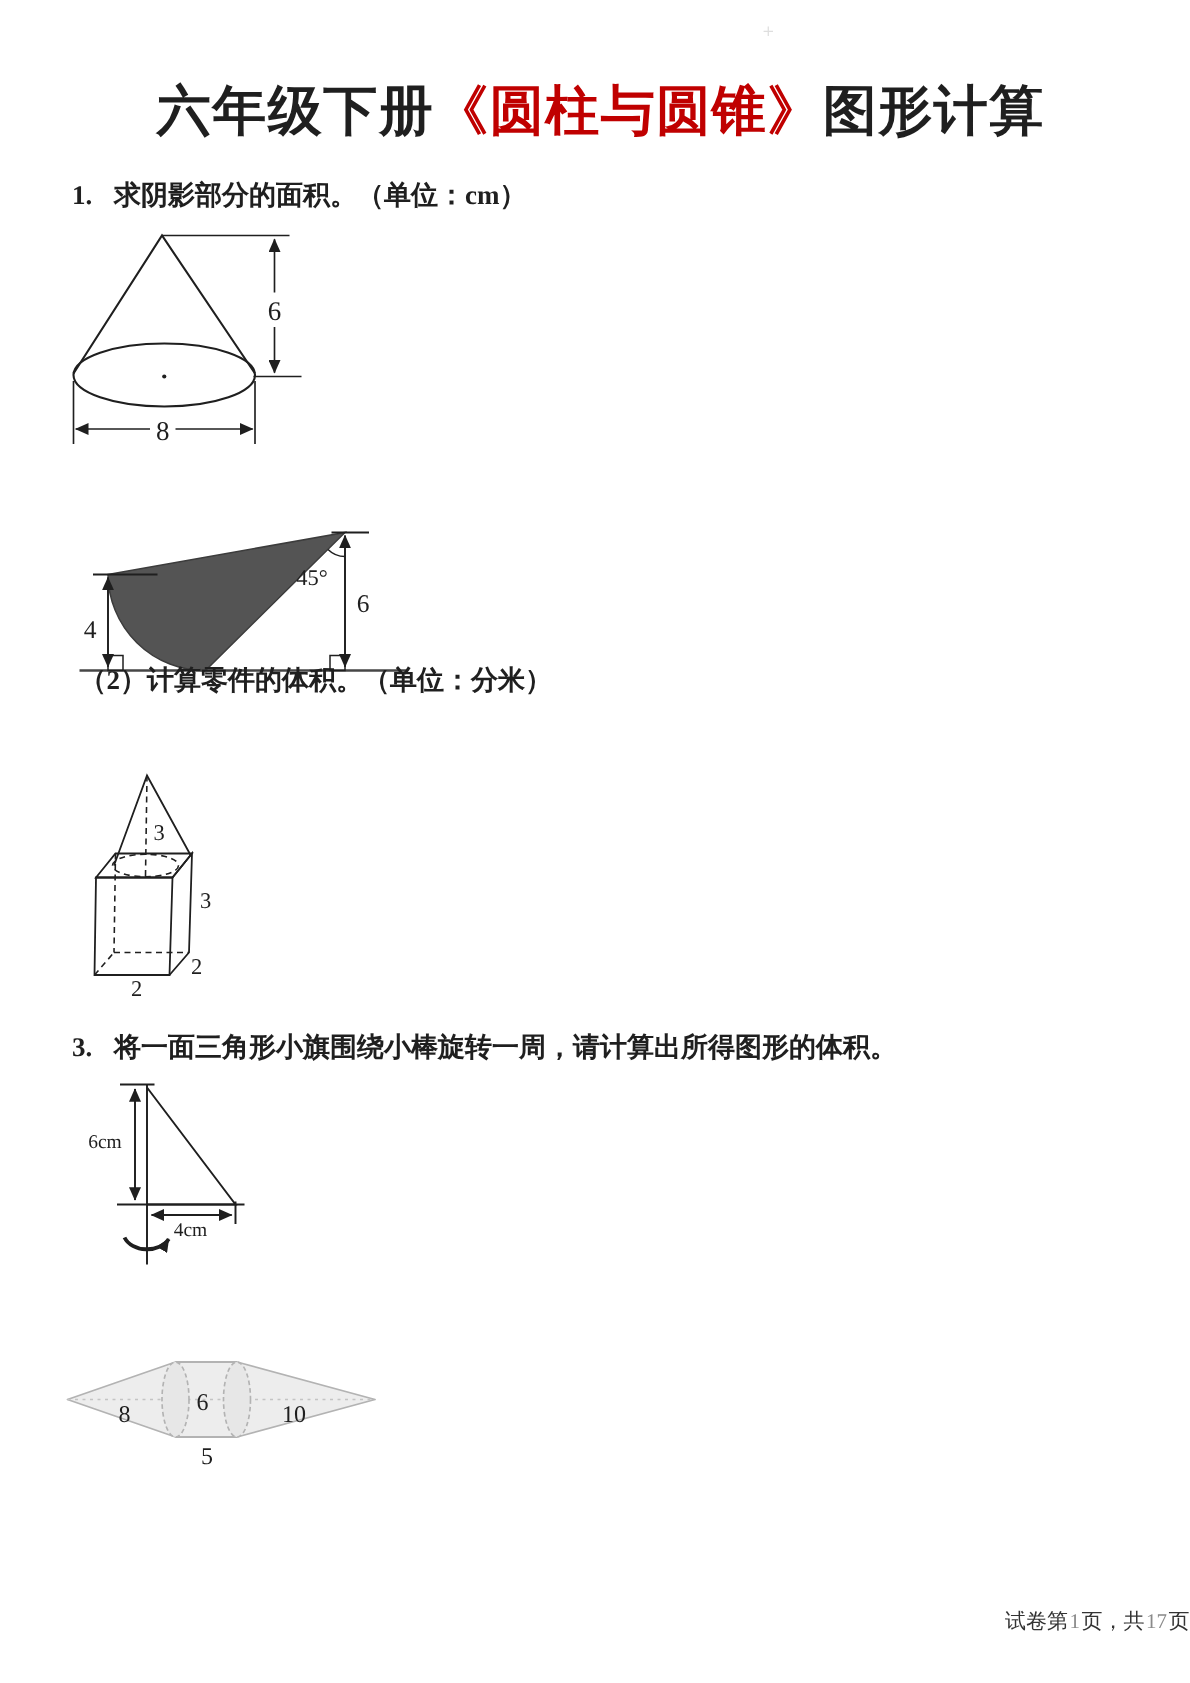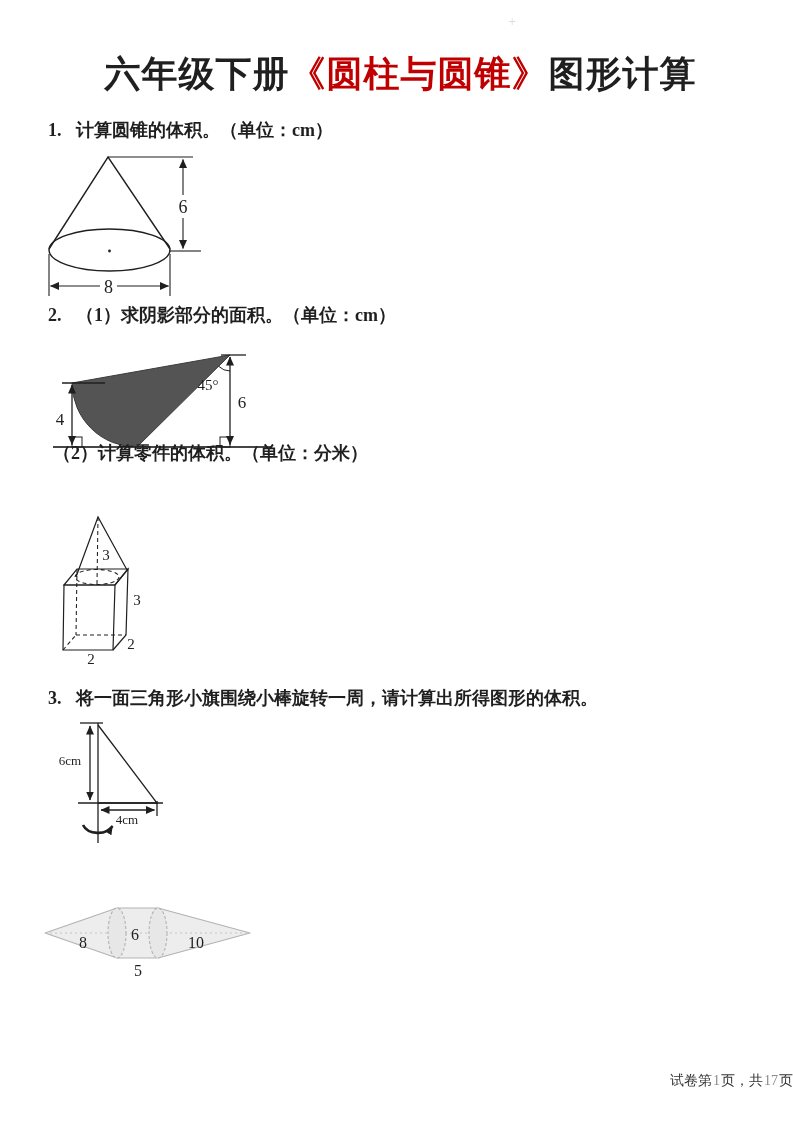--- a/index.html
+++ b/index.html
@@ -33,21 +33,21 @@
 </head>
 <body>
 
 <div class="page">
 
   <div class="corner-mark">+</div>
 
   <h1 class="title"><span>六年级下册</span><span class="red">《圆柱与圆锥》</span><span>图形计算</span></h1>
 
   <div class="prob" style="top:118px">
-    <span class="num">1.</span><span>计算圆锥的体积。（单位：cm）</span>
+    <span class="num">1.</span><span>求阴影部分的面积。（单位：cm）</span>
   </div>
 
   <svg class="fig" style="left:40px;top:150px" width="175" height="152" viewBox="0 0 175 152">
     <defs>
       <marker id="f1a" markerWidth="10" markerHeight="8" refX="8.5" refY="4" orient="auto-start-reverse" markerUnits="userSpaceOnUse">
         <path d="M0,0 L9,4 L0,8 Z" fill="#1f1f1f"></path>
       </marker>
     </defs>
     <g stroke="#1f1f1f" stroke-width="1.4" fill="none">
       <ellipse cx="69.5" cy="100" rx="60.5" ry="21"></ellipse>
@@ -61,23 +61,20 @@
       <line x1="143" y1="9.5" x2="143" y2="98.5" marker-start="url(#f1a)" marker-end="url(#f1a)"></line>
       <line x1="10.5" y1="136" x2="128.5" y2="136" marker-start="url(#f1a)" marker-end="url(#f1a)"></line>
     </g>
     <circle cx="69.5" cy="101" r="1.4" fill="#1f1f1f"></circle>
     <rect x="135" y="45" width="15" height="23" fill="#fff"></rect>
     <text x="143" y="63" font-size="18" text-anchor="middle">6</text>
     <rect x="60" y="127" width="17" height="18" fill="#fff"></rect>
     <text x="68.5" y="143" font-size="18" text-anchor="middle">8</text>
   </svg>
 
-  <div class="prob" style="top:303px">
-    <span class="num">2.</span><span>（1）求阴影部分的面积。（单位：cm）</span>
-  </div>
 
   <svg class="fig" style="left:45px;top:345px" width="235" height="114" viewBox="0 0 235 114">
     <defs>
       <marker id="f2a" markerWidth="10" markerHeight="8" refX="8.5" refY="4" orient="auto-start-reverse" markerUnits="userSpaceOnUse">
         <path d="M0,0 L9,4 L0,8 Z" fill="#1f1f1f"></path>
       </marker>
     </defs>
     <path d="M27,38 L185,10 L92,102 A64.5,64.5 0 0 1 27,38 Z" fill="#545454" stroke="#3c3c3c" stroke-width="1"></path>
     <g stroke="#1f1f1f" stroke-width="1.3" fill="none">
       <line x1="8" y1="102" x2="226" y2="102" stroke-width="1.8" stroke="#464646"></line>

